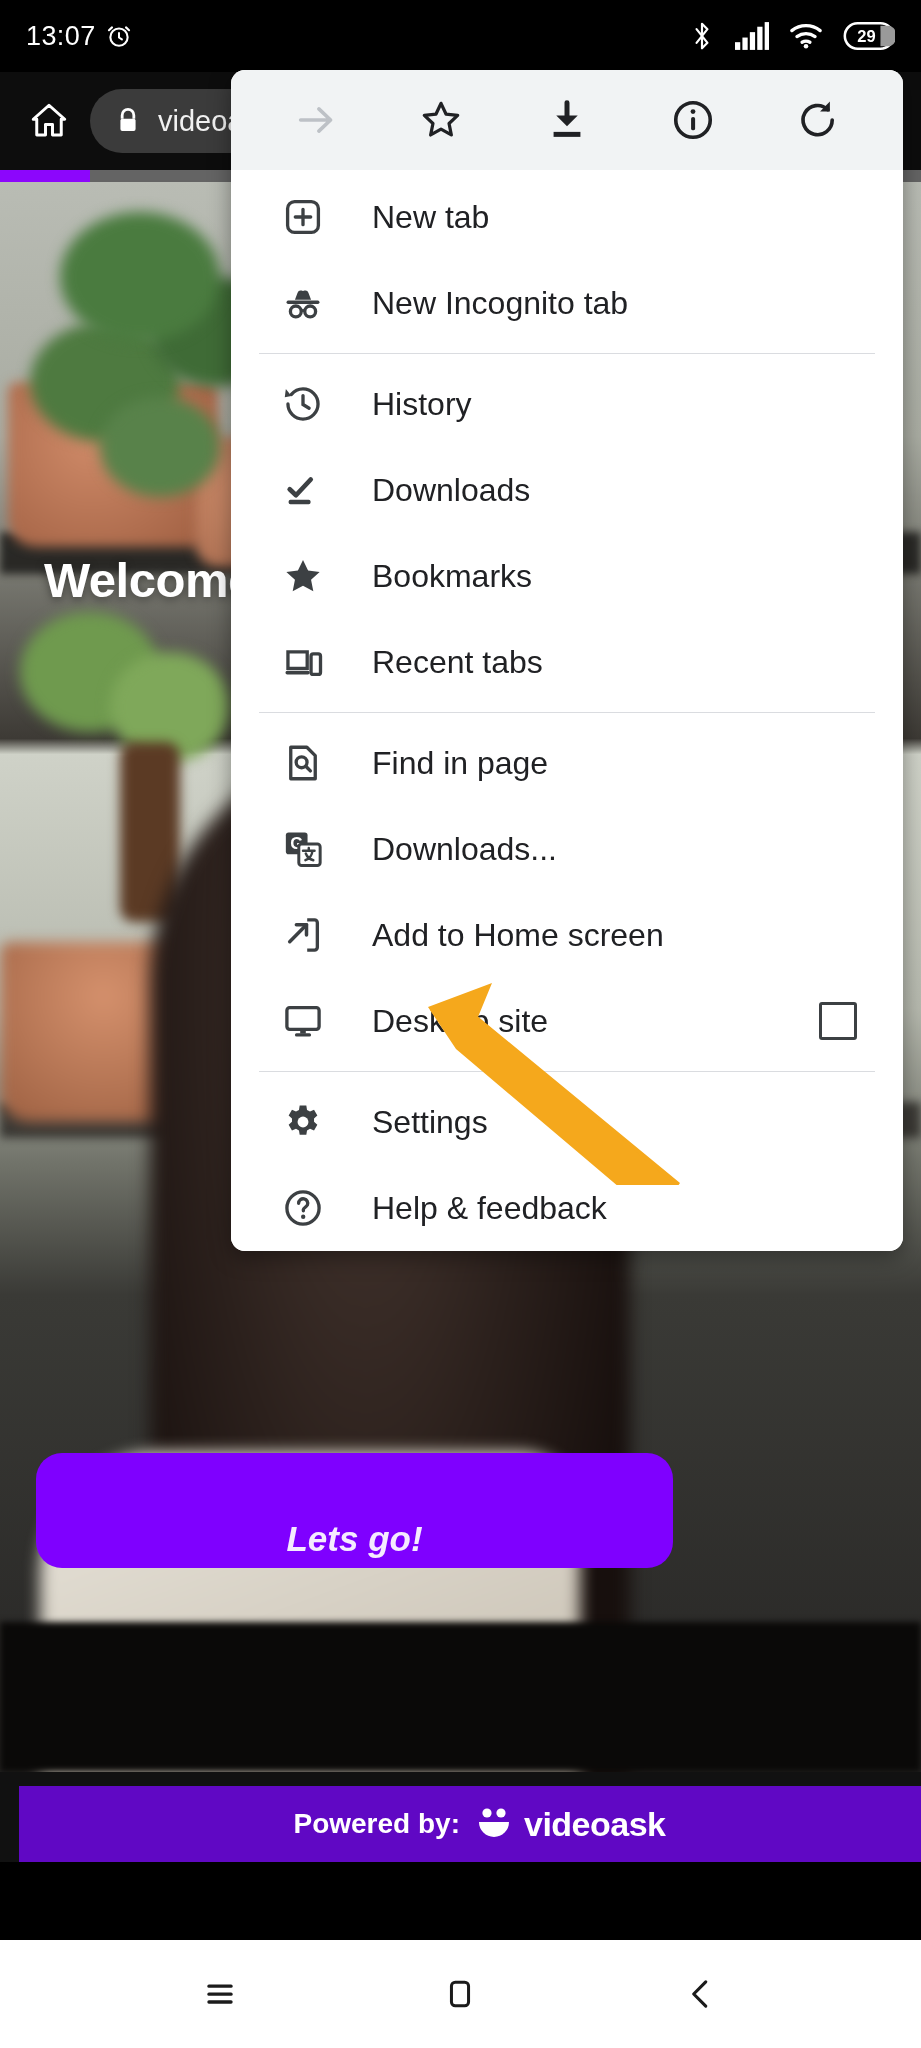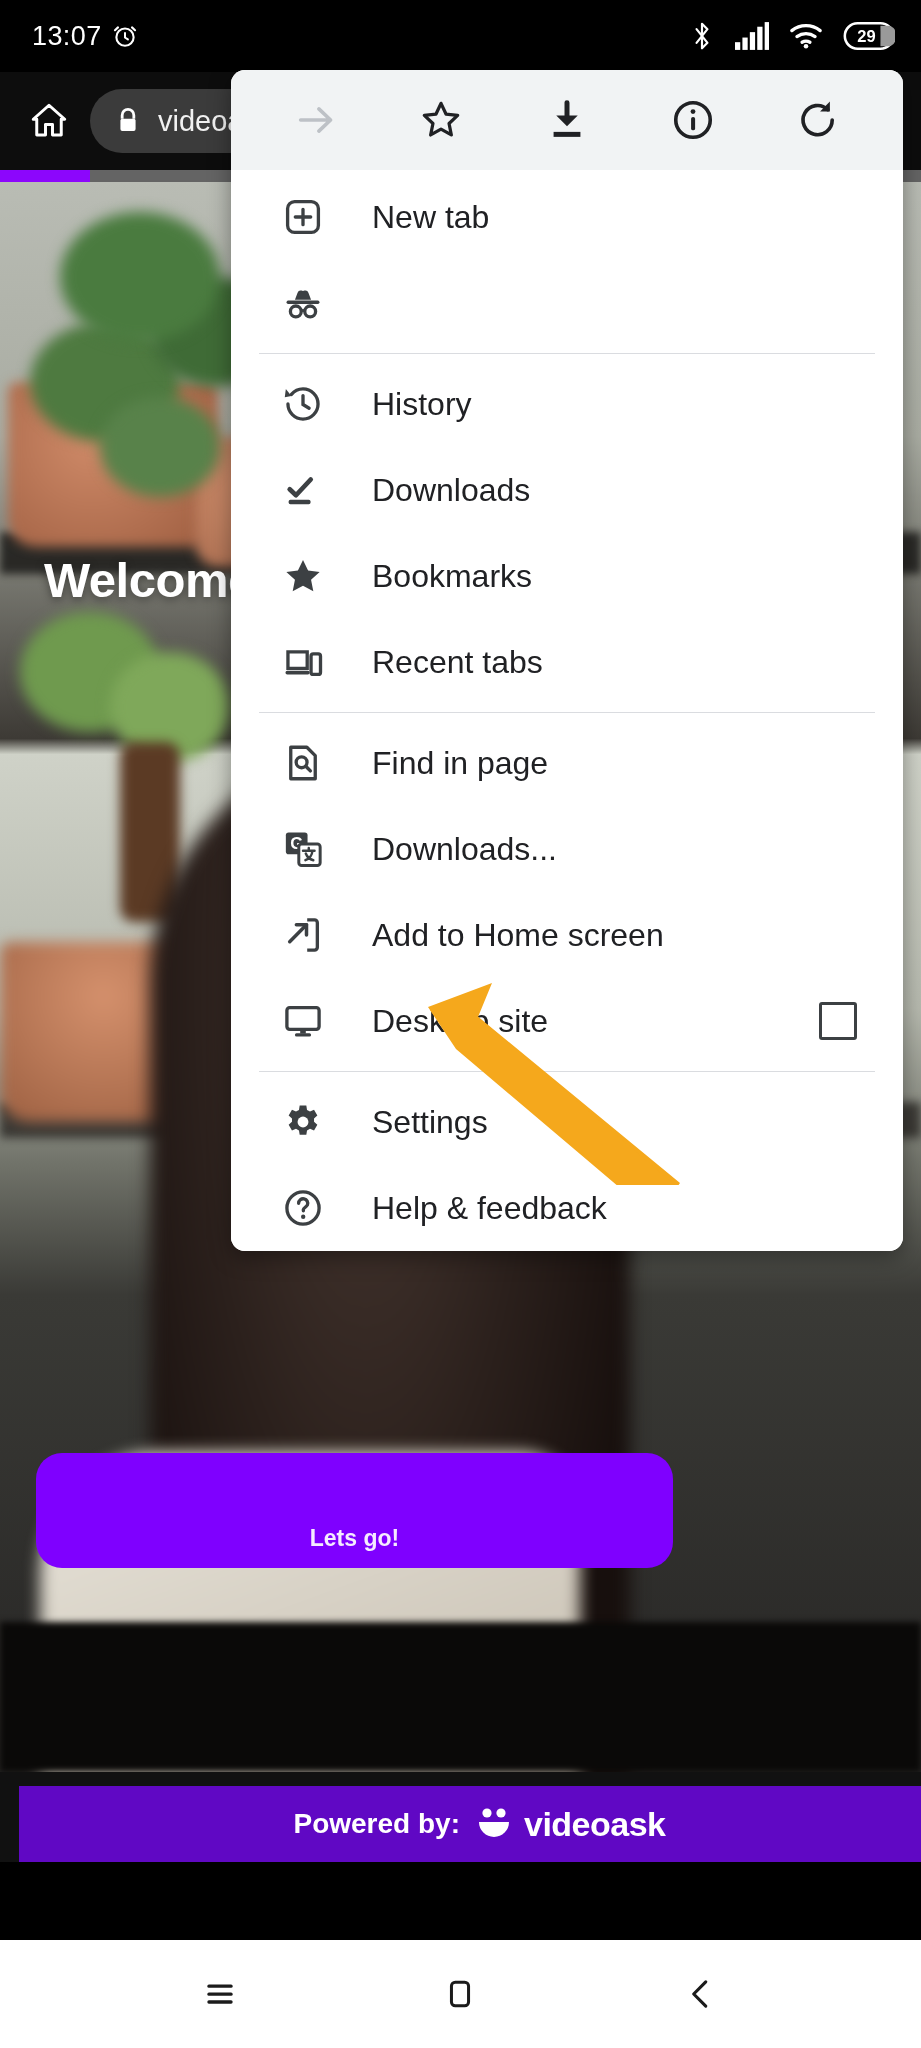--- a/index.html
+++ b/index.html
@@ -18,21 +18,21 @@
 
   
   .status-bar {
     position: absolute; top: 0; left: 0;
     width: 921px; height: 72px;
     background: #000;
     display: flex; align-items: center;
     justify-content: space-between;
     padding: 0 26px;
   }
-  .status-left { display: flex; align-items: center; gap: 9px; margin-left: 6px; }
+  .status-left { display: flex; align-items: center; gap: 9px; }
   .status-clock {
     color: #fff; font-size: 27px; font-weight: 400;
     letter-spacing: 0.4px;
   }
   .status-right { display: flex; align-items: center; gap: 20px; }
   .icon-white { fill: #fff; display: block; }
 
   
   .browser-bar {
     position: absolute; top: 72px; left: 0;
@@ -159,23 +159,24 @@
   .cta-button {
     position: absolute;
     left: 36px; top: 1283px;
     width: 637px; height: 115px;
     background: #7f00ff;
     border-radius: 26px;
     display: flex; align-items: center; justify-content: center;
     z-index: 3;
   }
   .cta-label {
-    color: #fff; font-size: 23px; font-weight: bold;
+    color: #fff; font-size: 35px; font-weight: bold;
     opacity: .92;
     transform: translateY(28px);
+    font-style: italic;
   }
   .powered-bar {
     position: absolute;
     left: 0; bottom: 0;
     width: 921px; height: 76px;
     background: #6008c4;
     display: flex; align-items: center; justify-content: center;
     gap: 14px;
     z-index: 3;
     margin-left: 19px;
@@ -424,20 +425,21 @@
       <div class="menu-item">
         <span class="mi-icon">
           <svg width="42" height="42" viewBox="0 0 24 24">
             <path d="M7.4 10.2l1.5-4.1a1.9 1.9 0 012.3-1.2l.8.2.8-.2a1.9 1.9 0 012.3 1.2l1.5 4.1z" fill="#3c4043"></path>
             <rect x="2.6" y="10.6" width="18.8" height="1.9" rx="0.9" fill="#3c4043"></rect>
             <circle cx="7.9" cy="16.8" r="3.1" fill="none" stroke="#3c4043" stroke-width="1.9"></circle>
             <circle cx="16.1" cy="16.8" r="3.1" fill="none" stroke="#3c4043" stroke-width="1.9"></circle>
             <path d="M11 16.3h2" stroke="#3c4043" stroke-width="1.6"></path>
           </svg>
         </span>
+        <span class="mi-label">New Incognito tab</span>
       </div>
 
       <div class="menu-divider"></div>
 
       <div class="menu-item">
         <span class="mi-icon">
           <svg width="42" height="42" viewBox="0 0 24 24">
             <path d="M3.4 12a8.6 8.6 0 108.6-8.6 8.6 8.6 0 00-6.6 3.1" fill="none" stroke="#3c4043" stroke-width="1.9" stroke-linecap="round"></path>
             <path d="M2.2 3.4L5.4 7.4 1.6 8.2z" fill="#3c4043"></path>
             <path d="M12 7.2v5.1l3.5 2.1" fill="none" stroke="#3c4043" stroke-width="1.9" stroke-linecap="round"></path>

